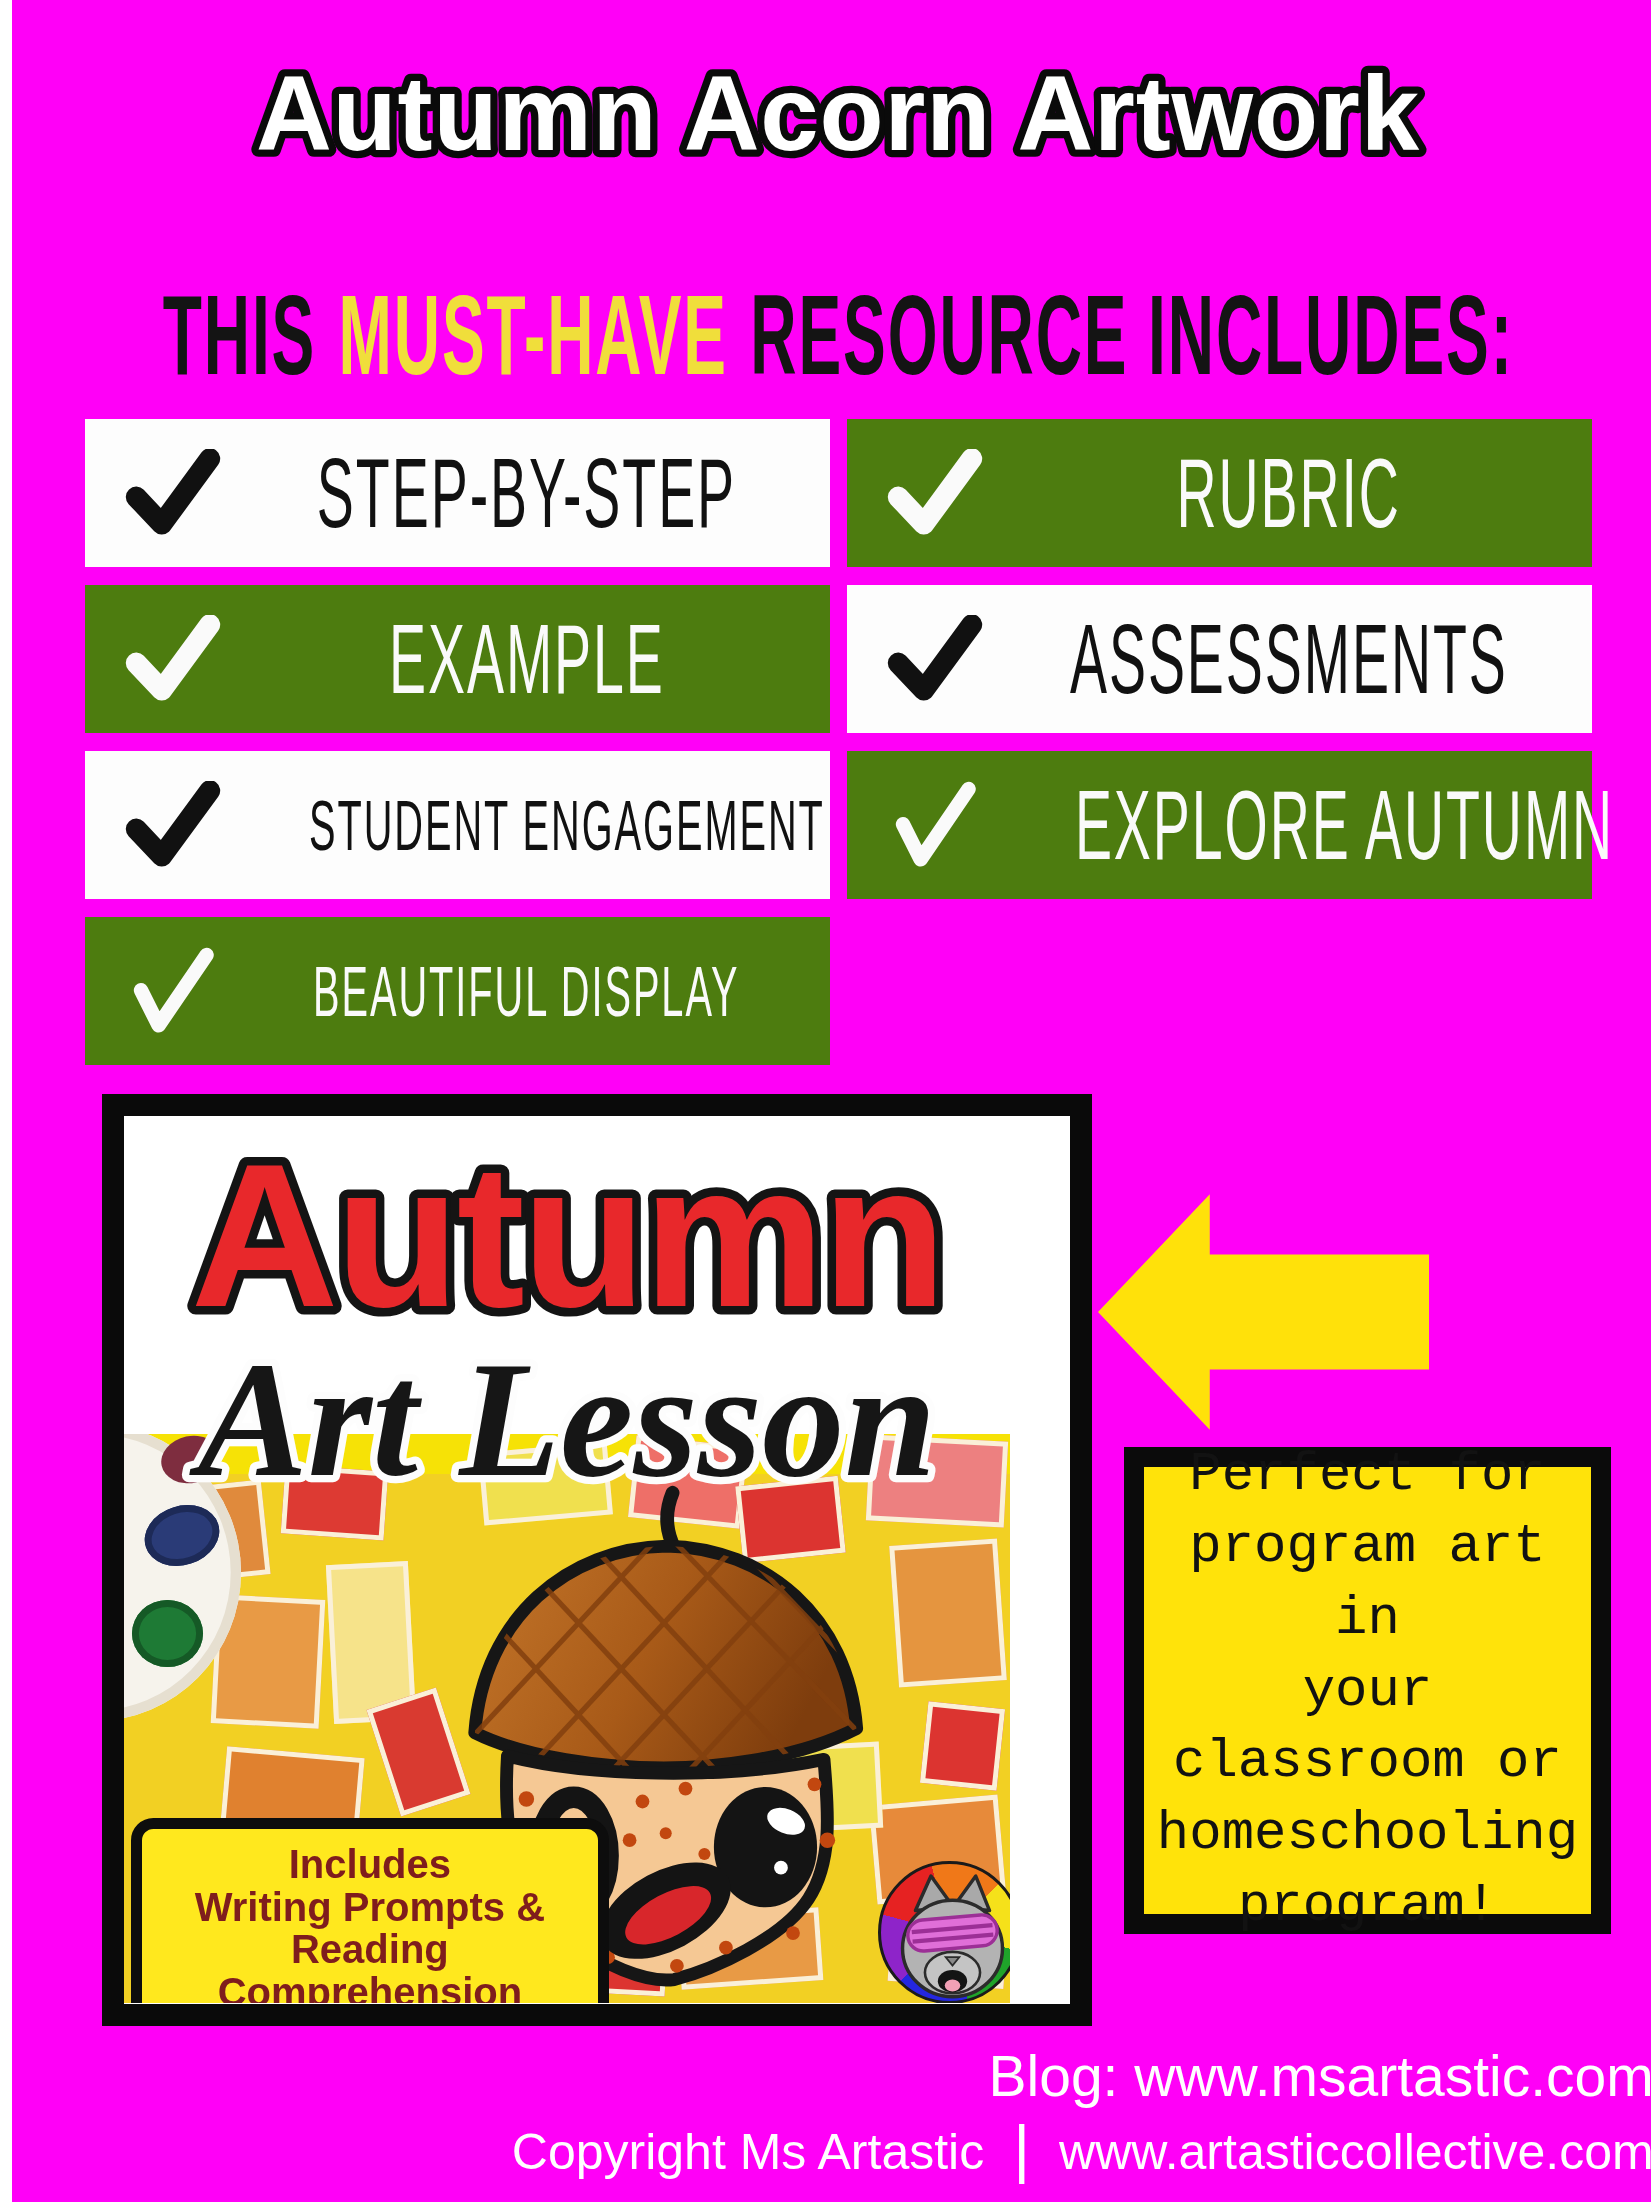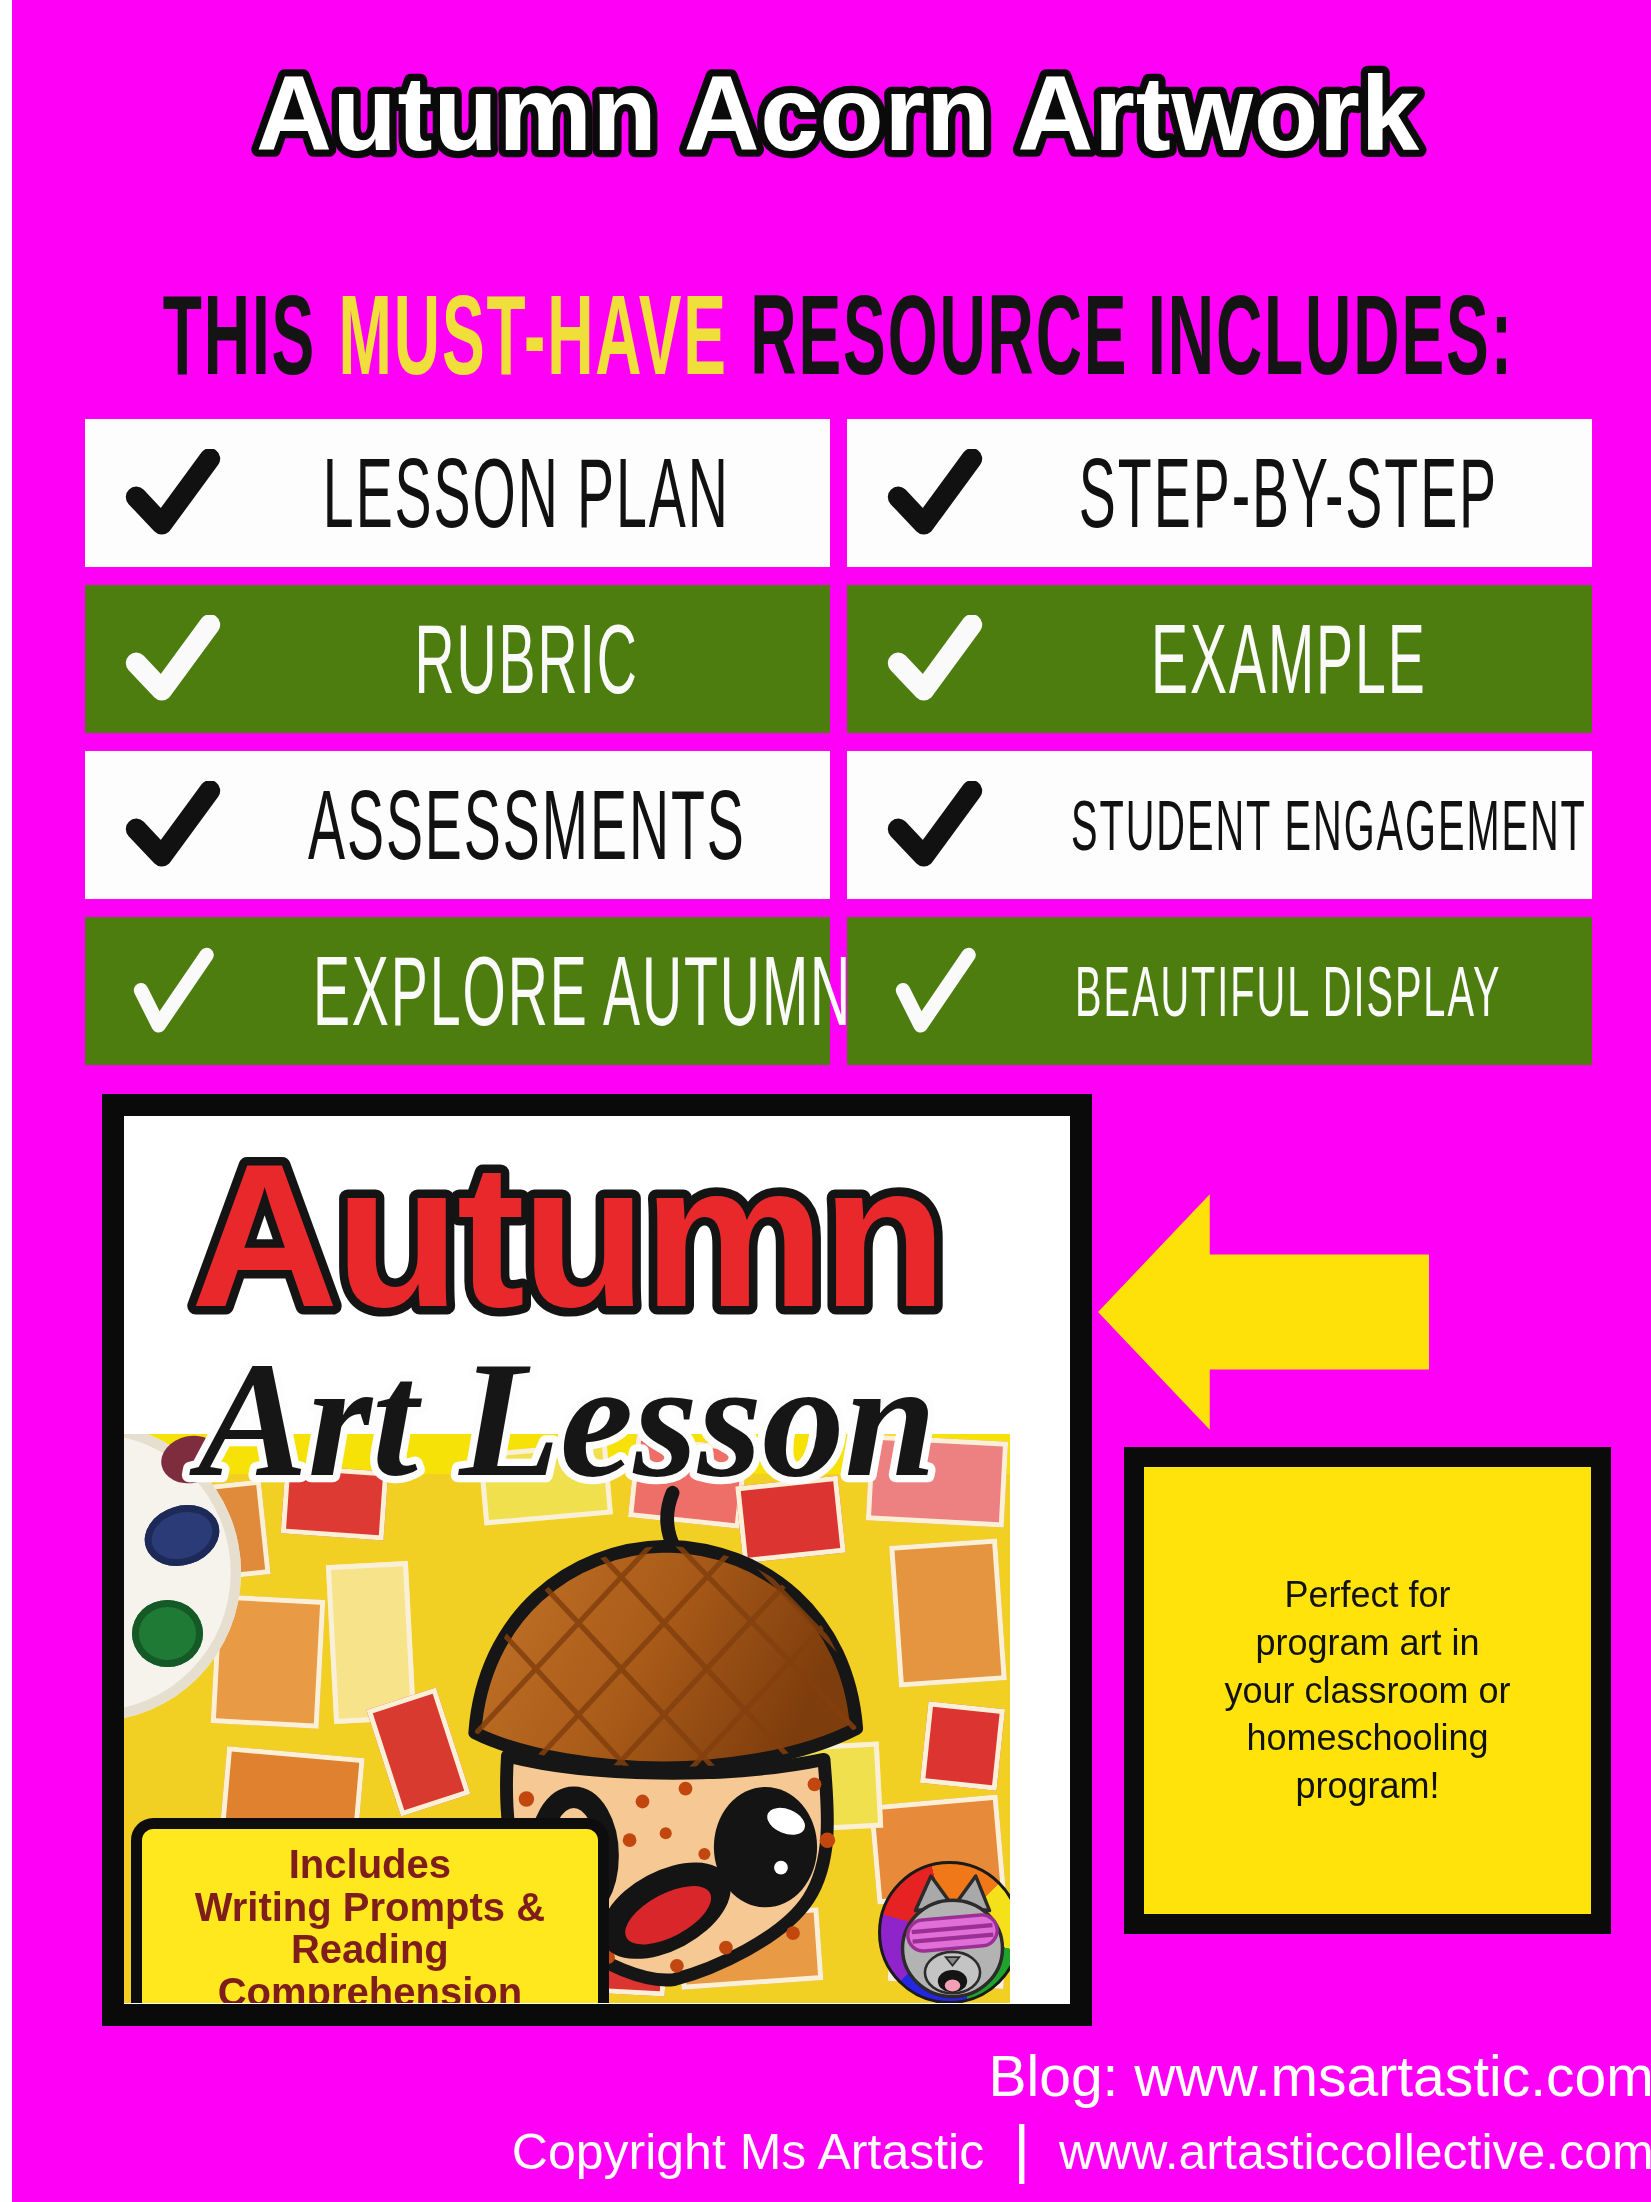--- a/index.html
+++ b/index.html
@@ -70,21 +70,21 @@
       #1FA32A 0 240deg, #2427E0 0 300deg, #8E24C9 0 360deg); }
   .logo svg { position:absolute; left:0; top:0; }
 
   
   .arrow { position:absolute; left:1086px; top:1187px; }
 
   
   .callout { position:absolute; left:1112px; top:1447px; width:487px; height:487px;
     background:#FFE30A; border:20px solid #0b0b0b; box-sizing:border-box;
     display:flex; flex-direction:column; justify-content:center; z-index:2; }
-  .callout-line { font-family:Liberation Sans, sans-serif; font-size:36px; line-height:1.33;
+  .callout-line { font-family:Liberation Mono, monospace; font-size:54px; line-height:1.33;
     color:#121212; text-align:center; }
 
   
   .footer { position:absolute; right:10.3px; bottom:12px; color:#ffffff;
     font-family:Liberation Sans, sans-serif; text-align:right; }
   .footer-blog { font-size:57px; line-height:1.15; margin-bottom:3.4px; }
   .footer-row { display:flex; align-items:center; justify-content:flex-end; font-size:50px; line-height:1.2; }
   .footer-sep { font-size:65px; font-weight:normal; margin:0 29px; position:relative; top:-3.4px; }
 </style>
 </head>
@@ -99,26 +99,20 @@
   <div class="subtitle">
     <div class="subtitle-row">
       <span class="sub-dark">THIS</span>
       <span class="sub-hl">MUST-HAVE</span>
       <span class="sub-dark">RESOURCE INCLUDES:</span>
     </div>
   </div>
 
   <div class="features">
 
-    <div class="cell white">
-      <svg class="check" viewBox="0 0 120 110">
-          <path d="M14 60 L46 94 L106 12"></path>
-        </svg>
-      <div class="label-wrap"><span class="label">LESSON PLAN</span></div>
-    </div>
 
     <div class="cell white">
       <svg class="check" viewBox="0 0 120 110">
           <path d="M14 60 L46 94 L106 12"></path>
         </svg>
       <div class="label-wrap"><span class="label">STEP-BY-STEP</span></div>
     </div>
 
     <div class="cell black">
       <svg class="check" viewBox="0 0 120 110">

